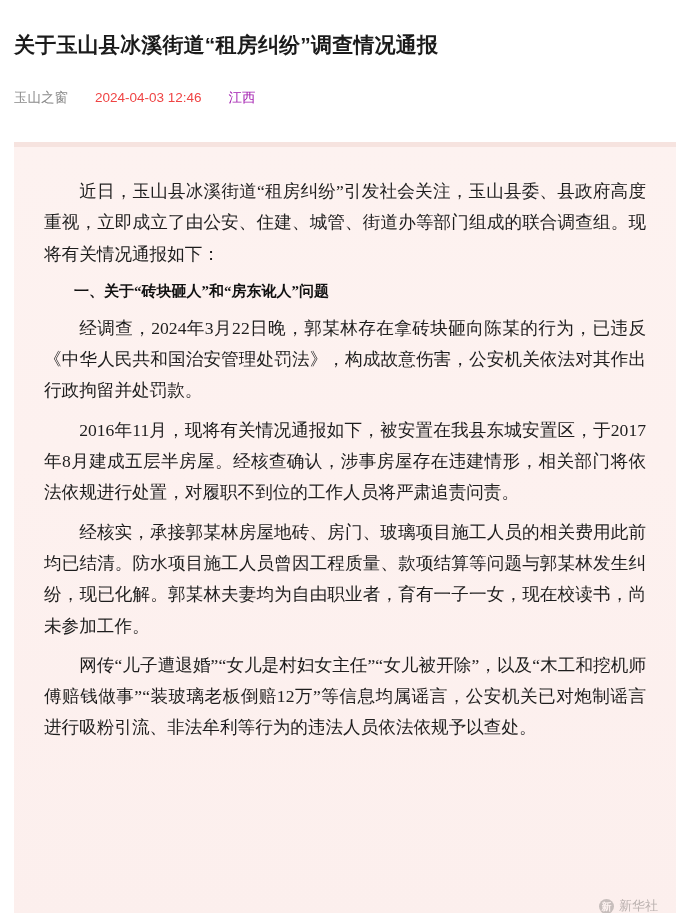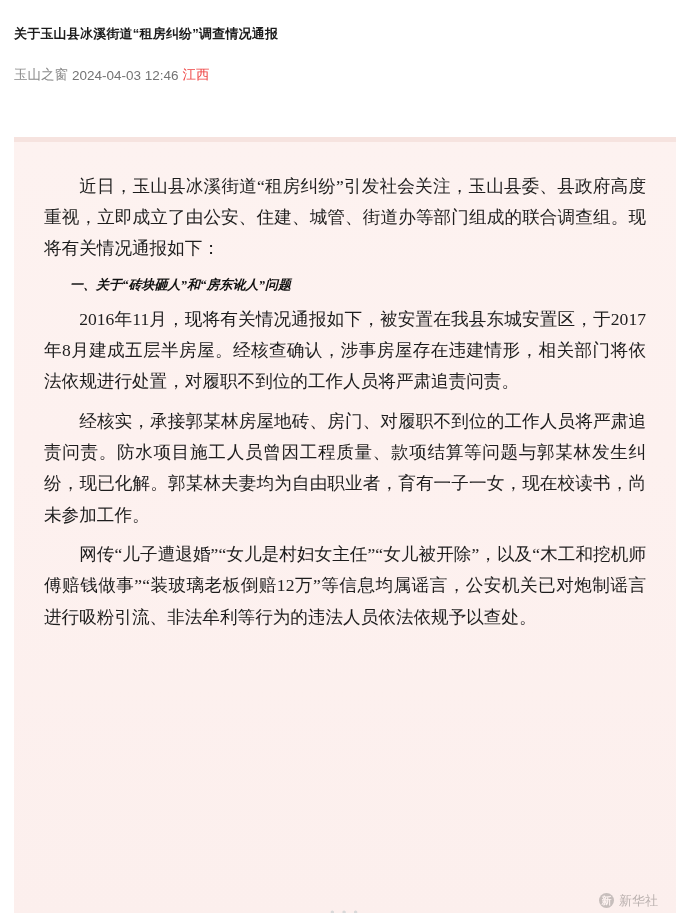--- a/index.html
+++ b/index.html
@@ -15,42 +15,42 @@
     position: relative;
   }
   .page {
     width: 690px;
     height: 913px;
     position: relative;
     box-sizing: border-box;
   }
   .headline {
     padding: 16px 14px 0 14px;
-    font-size: 13px;
+    font-size: 21px;
     font-weight: bold;
     color: #1b1b1b;
     line-height: 1.45;
     letter-spacing: 0.2px;
   }
   .meta {
     padding: 14px 14px 0 14px;
     font-size: 13.5px;
     color: #8a8a8a;
     display: flex;
     align-items: center;
-    gap: 4px;
+    gap: 27px;
   }
   .meta .source {
     color: #8a8a8a;
   }
   .meta .time {
-    color: #737373;
+    color: #ef4444;
   }
   .meta .loc {
-    color: #ef4444;
+    color: #a21caf;
   }
   .notice-card {
     position: absolute;
     left: 14px;
     top: 128px;
     width: 662px;
     height: 785px;
     background: linear-gradient(180deg, #fdf2f0 0%, #fdf1ef 40%, #fcefed 100%);
     box-sizing: border-box;
     padding: 34px 30px 0 30px;
@@ -75,24 +75,23 @@
   }
   .para {
     margin: 0 0 8px 0;
     text-indent: 2em;
   }
   .sec-title {
     margin: 8px 0 8px 0;
     text-indent: 2em;
     font-weight: bold;
     font-family: "Liberation Serif", serif;
-    font-size: 13px;
+    font-size: 15px;
     line-height: 1.78;
     color: #111;
-    font-style: italic;
   }
   .watermark {
     position: absolute;
     right: 18px;
     bottom: 12px;
     display: flex;
     align-items: center;
     gap: 5px;
     color: #b9b0ae;
     font-size: 13px;
@@ -130,22 +129,23 @@
   <div class="meta">
     <span class="source">玉山之窗</span>
     <span class="time">2024-04-03 12:46</span>
     <span class="loc">江西</span>
   </div>
 
   <div class="notice-card">
     <div class="body-text">
       <p class="para">近日，玉山县冰溪街道“租房纠纷”引发社会关注，玉山县委、县政府高度重视，立即成立了由公安、住建、城管、街道办等部门组成的联合调查组。现将有关情况通报如下：</p>
       <p class="sec-title">一、关于“砖块砸人”和“房东讹人”问题</p>
+      <p class="para">经调查，2024年3月22日晚，郭某林存在拿砖块砸向陈某的行为，已违反《中华人民共和国治安管理处罚法》，构成故意伤害，公安机关依法对其作出行政拘留并处罚款。</p>
       <p class="para">2016年11月，现将有关情况通报如下，被安置在我县东城安置区，于2017年8月建成五层半房屋。经核查确认，涉事房屋存在违建情形，相关部门将依法依规进行处置，对履职不到位的工作人员将严肃追责问责。</p>
-      <p class="para">经核实，承接郭某林房屋地砖、房门、对履职不到位的工作人员将严肃追责问责。防水项目施工人员曾因工程质量、款项结算等问题与郭某林发生纠纷，现已化解。郭某林夫妻均为自由职业者，育有一子一女，现在校读书，尚未参加工作。</p>
+      <p class="para">经核实，承接郭某林房屋地砖、房门、玻璃项目施工人员的相关费用此前均已结清。防水项目施工人员曾因工程质量、款项结算等问题与郭某林发生纠纷，现已化解。郭某林夫妻均为自由职业者，育有一子一女，现在校读书，尚未参加工作。</p>
       <p class="para">网传“儿子遭退婚”“女儿是村妇女主任”“女儿被开除”，以及“木工和挖机师傅赔钱做事”“装玻璃老板倒赔12万”等信息均属谣言，公安机关已对炮制谣言进行吸粉引流、非法牟利等行为的违法人员依法依规予以查处。</p>
 
     </div>
 
     <div class="watermark">
       <span class="wm-circle">新</span>
       <span>新华社</span>
     </div>
 
     <div class="bottom-dots">• • •</div>

